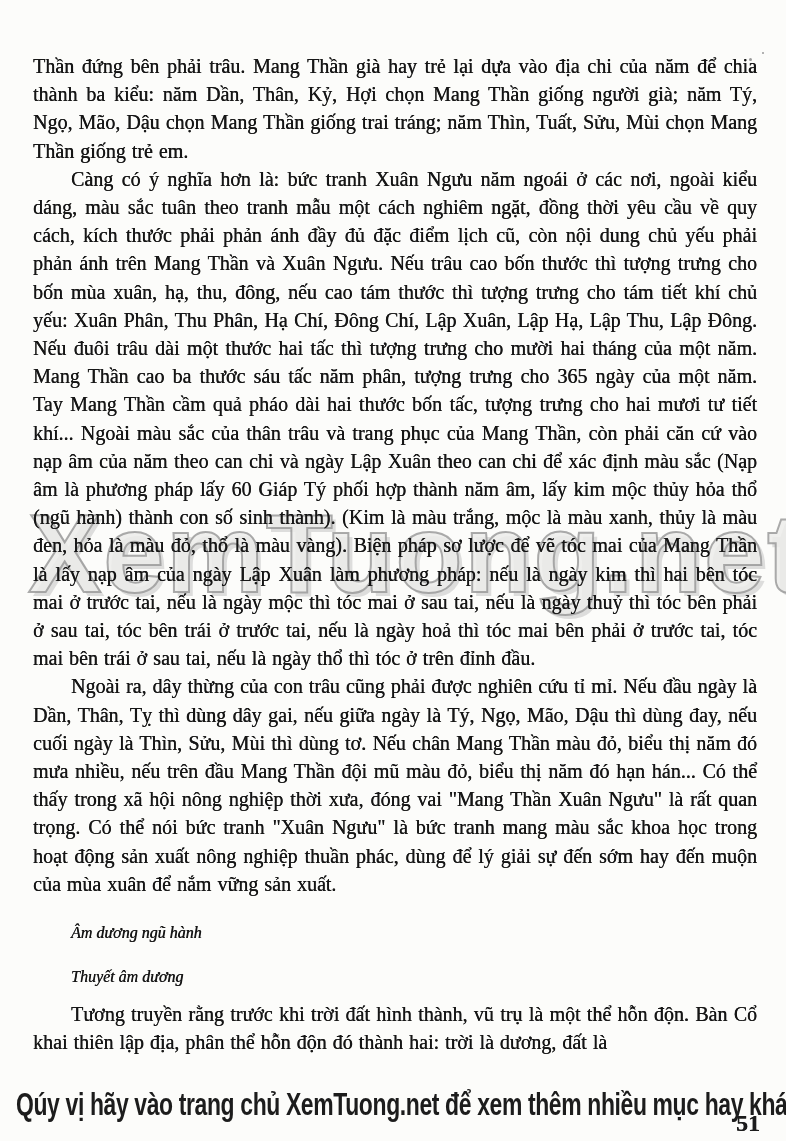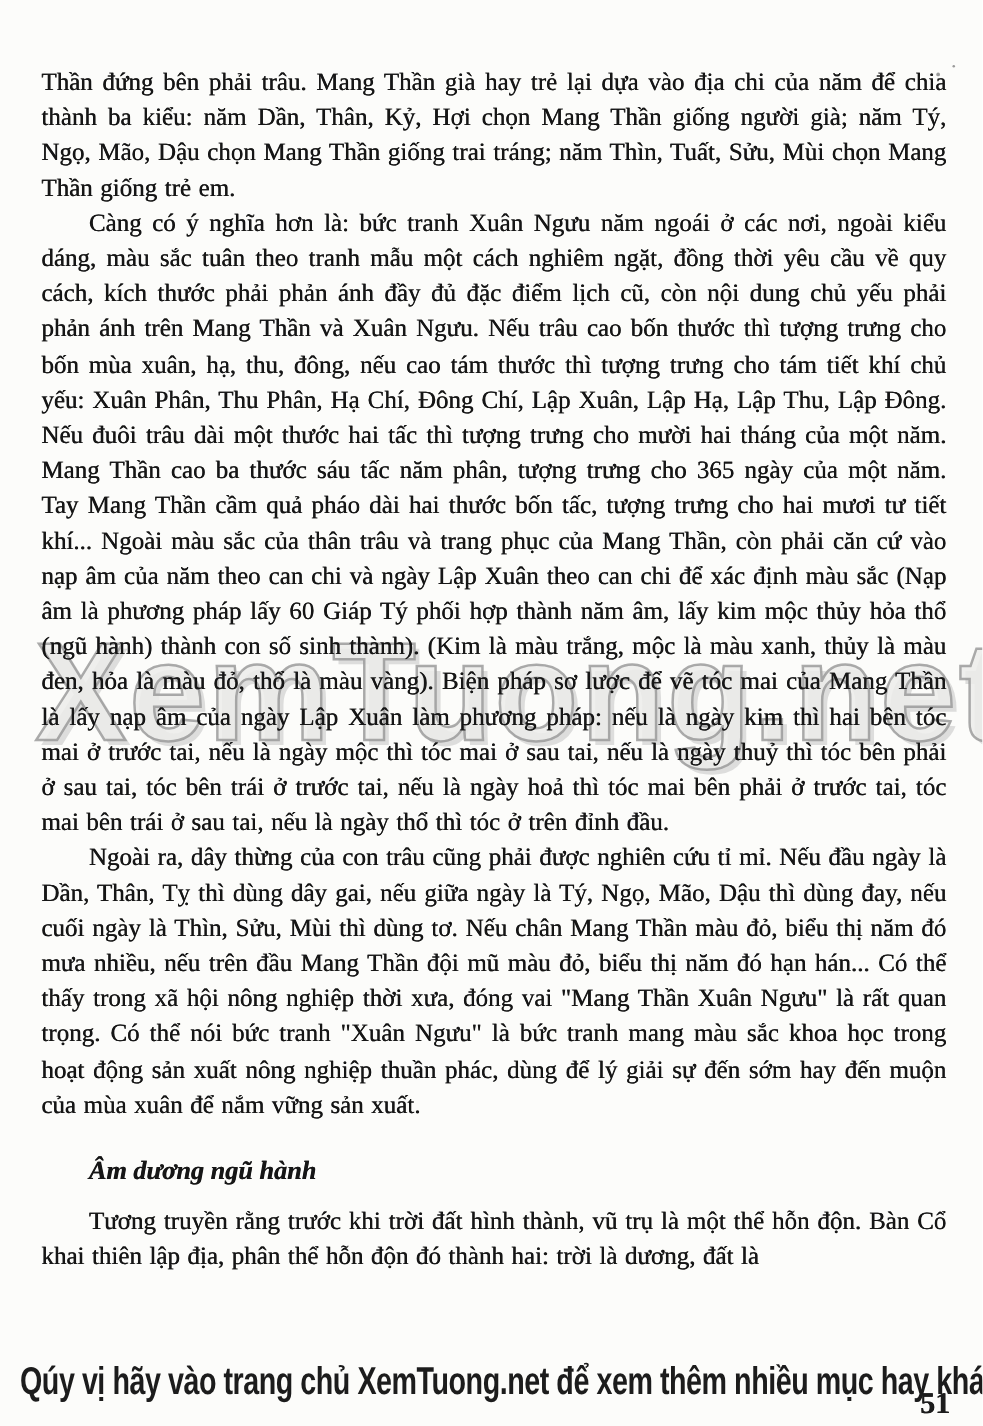--- a/index.html
+++ b/index.html
@@ -30,22 +30,22 @@
     text-align: justify;
     text-shadow: 0.3px 0 0 currentColor;
     word-spacing: 1px;
     font-family: Liberation Serif, serif;
   }
   .body-para.indent {
     text-indent: 38px;
   }
   .section-heading {
     margin: 26px 0 14px 38px;
-    font-size: 21px;
-    font-weight: bold;
+    font-size: 16px;
+    font-weight: normal;
     font-style: italic;
     text-shadow: 0.3px 0 0 currentColor;
   }
   .watermark {
     position: absolute;
     top: 498px;
     left: 28px;
     z-index: 1;
     font-family: "Liberation Sans", "DejaVu Sans", sans-serif;
     font-size: 112px;
@@ -109,20 +109,21 @@
 
     <p class="body-para">Thần đứng bên phải trâu. Mang Thần già hay trẻ lại dựa vào địa chi của năm để chia thành ba kiểu: năm Dần, Thân, Kỷ, Hợi chọn Mang Thần giống người già; năm Tý, Ngọ, Mão, Dậu chọn Mang Thần giống trai tráng; năm Thìn, Tuất, Sửu, Mùi chọn Mang Thần giống trẻ em.</p>
 
     <p class="body-para indent">Càng có ý nghĩa hơn là: bức tranh Xuân Ngưu năm ngoái ở các nơi, ngoài kiểu dáng, màu sắc tuân theo tranh mẫu một cách nghiêm ngặt, đồng thời yêu cầu về quy cách, kích thước phải phản ánh đầy đủ đặc điểm lịch cũ, còn nội dung chủ yếu phải phản ánh trên Mang Thần và Xuân Ngưu. Nếu trâu cao bốn thước thì tượng trưng cho bốn mùa xuân, hạ, thu, đông, nếu cao tám thước thì tượng trưng cho tám tiết khí chủ yếu: Xuân Phân, Thu Phân, Hạ Chí, Đông Chí, Lập Xuân, Lập Hạ, Lập Thu, Lập Đông. Nếu đuôi trâu dài một thước hai tấc thì tượng trưng cho mười hai tháng của một năm. Mang Thần cao ba thước sáu tấc năm phân, tượng trưng cho 365 ngày của một năm. Tay Mang Thần cầm quả pháo dài hai thước bốn tấc, tượng trưng cho hai mươi tư tiết khí... Ngoài màu sắc của thân trâu và trang phục của Mang Thần, còn phải căn cứ vào nạp âm của năm theo can chi và ngày Lập Xuân theo can chi để xác định màu sắc (Nạp âm là phương pháp lấy 60 Giáp Tý phối hợp thành năm âm, lấy kim mộc thủy hỏa thổ (ngũ hành) thành con số sinh thành). (Kim là màu trắng, mộc là màu xanh, thủy là màu đen, hỏa là màu đỏ, thổ là màu vàng). Biện pháp sơ lược để vẽ tóc mai của Mang Thần là lấy nạp âm của ngày Lập Xuân làm phương pháp: nếu là ngày kim thì hai bên tóc mai ở trước tai, nếu là ngày mộc thì tóc mai ở sau tai, nếu là ngày thuỷ thì tóc bên phải ở sau tai, tóc bên trái ở trước tai, nếu là ngày hoả thì tóc mai bên phải ở trước tai, tóc mai bên trái ở sau tai, nếu là ngày thổ thì tóc ở trên đỉnh đầu.</p>
 
     <p class="body-para indent">Ngoài ra, dây thừng của con trâu cũng phải được nghiên cứu tỉ mỉ. Nếu đầu ngày là Dần, Thân, Tỵ thì dùng dây gai, nếu giữa ngày là Tý, Ngọ, Mão, Dậu thì dùng đay, nếu cuối ngày là Thìn, Sửu, Mùi thì dùng tơ. Nếu chân Mang Thần màu đỏ, biểu thị năm đó mưa nhiều, nếu trên đầu Mang Thần đội mũ màu đỏ, biểu thị năm đó hạn hán... Có thể thấy trong xã hội nông nghiệp thời xưa, đóng vai "Mang Thần Xuân Ngưu" là rất quan trọng. Có thể nói bức tranh "Xuân Ngưu" là bức tranh mang màu sắc khoa học trong hoạt động sản xuất nông nghiệp thuần phác, dùng để lý giải sự đến sớm hay đến muộn của mùa xuân để nắm vững sản xuất.</p>
 
     <h2 class="section-heading">Âm dương ngũ hành</h2>
 
 
+    <h2 class="section-heading">Thuyết âm dương</h2>
 
     <p class="body-para indent">Tương truyền rằng trước khi trời đất hình thành, vũ trụ là một thể hỗn độn. Bàn Cổ khai thiên lập địa, phân thể hỗn độn đó thành hai: trời là dương, đất là</p>
 
   </div>
 
   <div class="footer-banner">Qúy vị hãy vào trang chủ XemTuong.net để xem thêm nhiều mục hay khác</div>
 
   <div class="page-number">51</div>
 
 </div>

